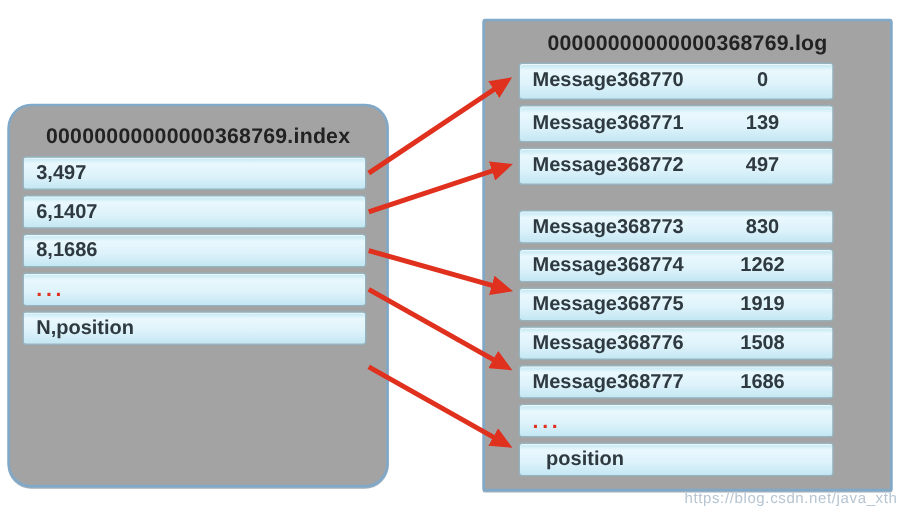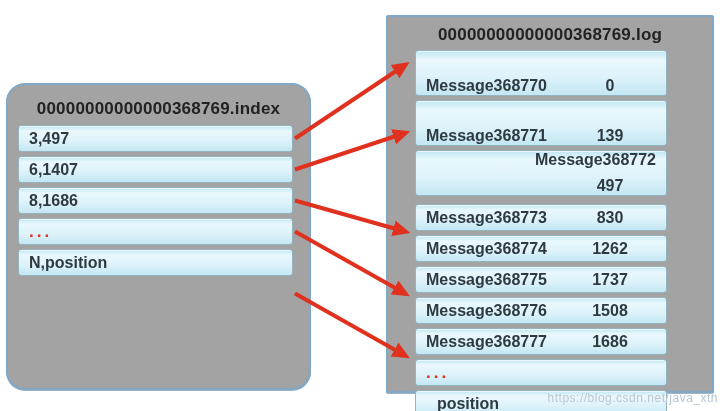--- a/index.html
+++ b/index.html
@@ -39,22 +39,22 @@
     display:flex;
     align-items:center;
     padding:0 10px;
     font-size:16px;font-weight:bold;color:#2e3a40;
     background:linear-gradient(180deg,#bfe6f2 0%,#e9f8fd 20%,#ddf2fa 60%,#c3e7f3 100%);
     border:1px solid #93b3bf;
     border-radius:3px;
     box-shadow:inset 0 1px 0 rgba(255,255,255,.65);
     white-space:nowrap;
   }
-  .log-rows .cell:nth-child(-n+3){height:46px;align-items:flex-end;}
-  .log-rows .cell:nth-child(3){margin-bottom:8px;flex-direction:column;}
+  .log-rows .cell:nth-child(-n+3){height:30px;}
+  .log-rows .cell:nth-child(3){margin-bottom:20px;}
   .cell .msg{flex:1;text-align:left;}
   .cell .val{width:84px;text-align:center;padding-right:4px;}
   .cell.dots{color:#e0301e;font-weight:900;letter-spacing:3px;font-size:17px;}
   .cell.dots .msg{color:#e0301e;}
   .arrows{
     position:absolute;left:0;top:0;width:720px;height:411px;
     pointer-events:none;
   }
   .watermark{
     position:absolute;
@@ -99,21 +99,21 @@
         <div class="cell">
           <span class="msg">Message368773</span>
           <span class="val">830</span>
         </div>
         <div class="cell">
           <span class="msg">Message368774</span>
           <span class="val">1262</span>
         </div>
         <div class="cell">
           <span class="msg">Message368775</span>
-          <span class="val">1737</span>
+          <span class="val">1919</span>
         </div>
         <div class="cell">
           <span class="msg">Message368776</span>
           <span class="val">1508</span>
         </div>
         <div class="cell">
           <span class="msg">Message368777</span>
           <span class="val">1686</span>
         </div>
         <div class="cell dots">

